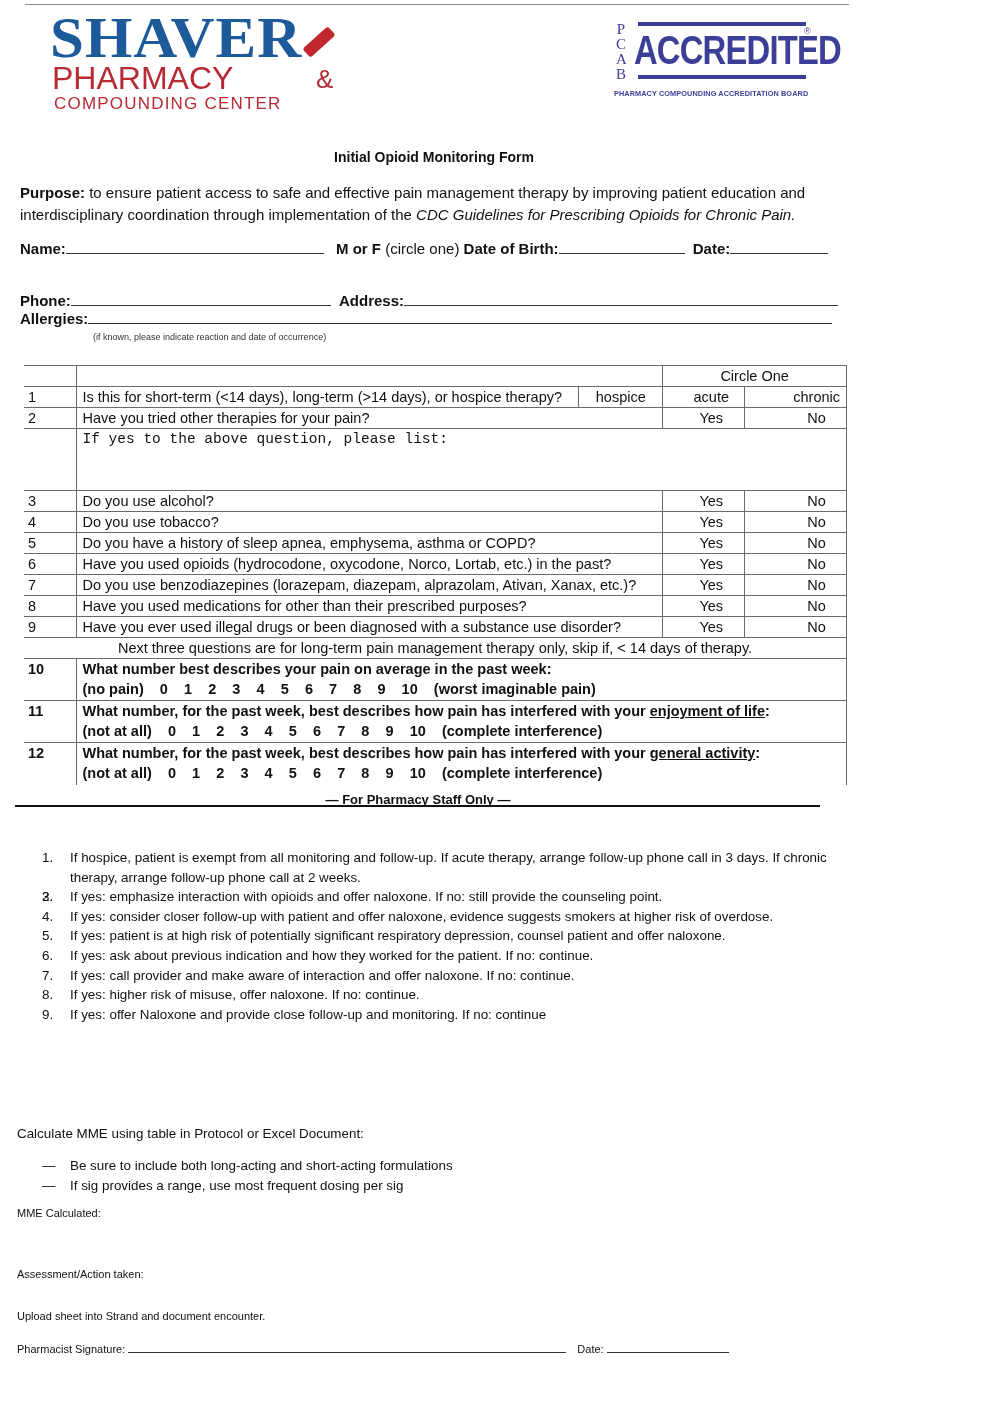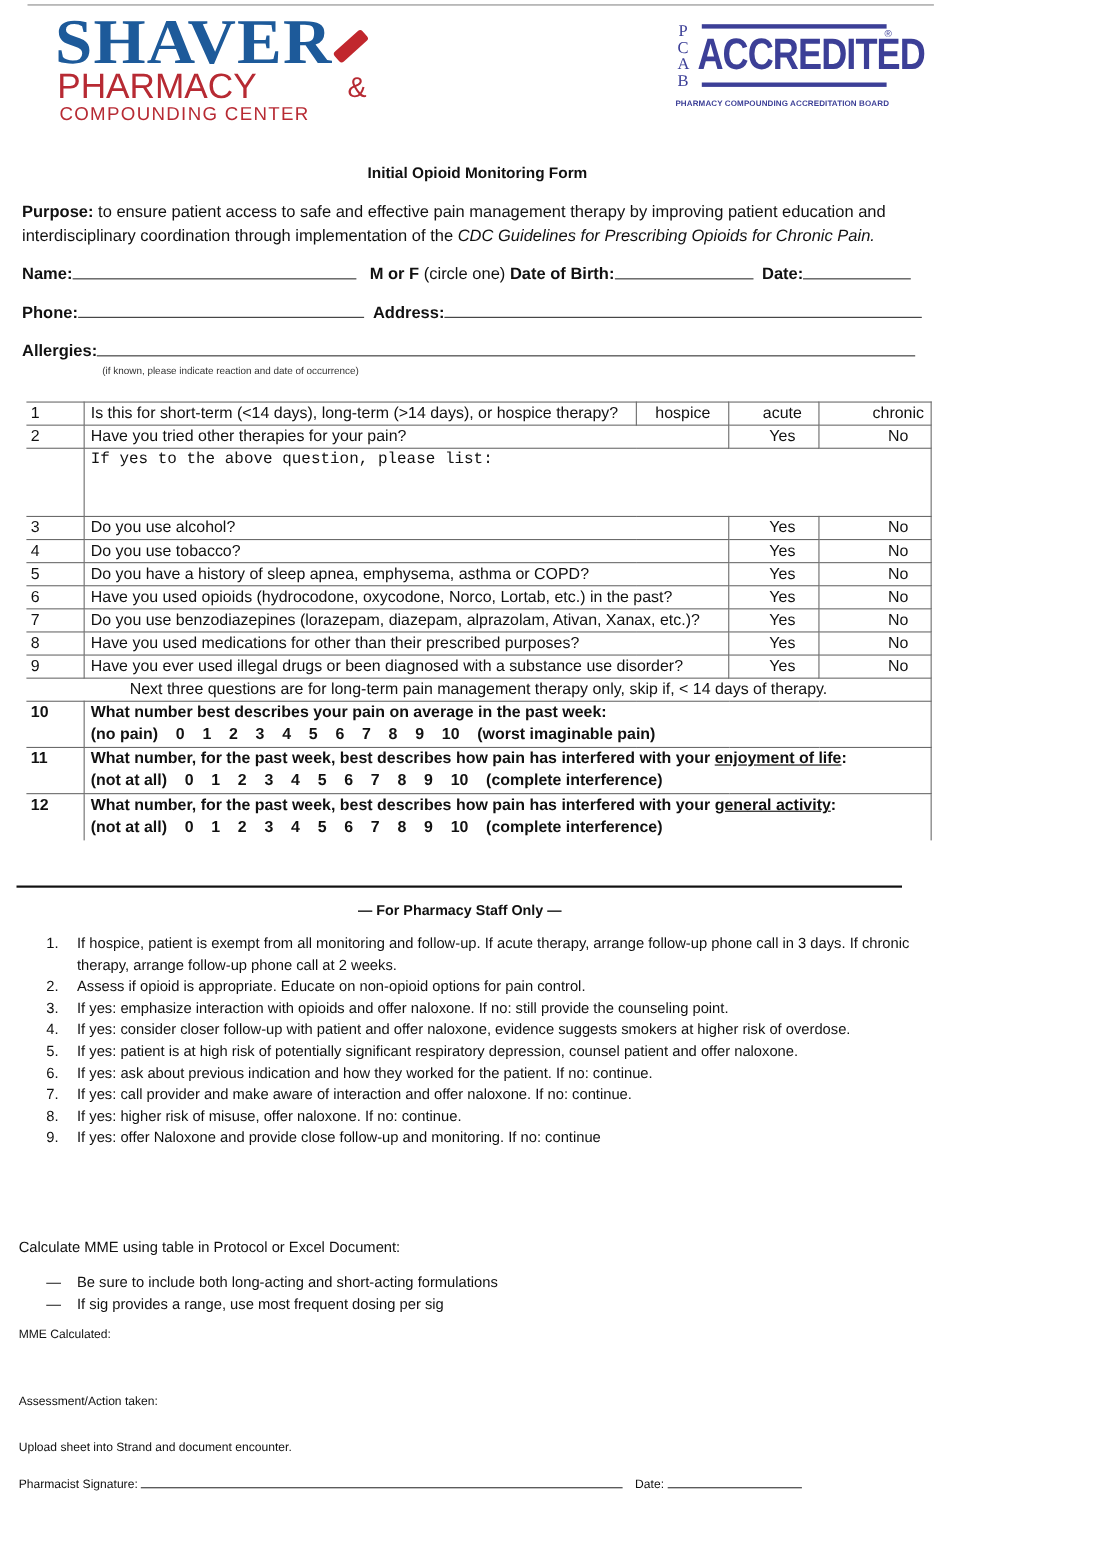--- a/index.html
+++ b/index.html
@@ -50,21 +50,21 @@
   table.qtable td.hospice { width: 84px; text-align: center; }
   table.qtable tr.tall td { height: 62px; font-family: Liberation Mono, monospace; }
   table.qtable td.note { text-align: center; }
   table.qtable tr.scale td { height: 42px; font-weight: bold; }
   table.qtable tr.last td { border-bottom: none; }
   .scale-row { white-space: pre; }
   .u { text-decoration: underline; }
 
   .divider { position: absolute; left: 15px; top: 805px; width: 805px; height: 2px; background: #111; }
 
-  .staff-title { position: absolute; left: 0; width: 836px; top: 820px; text-align: center; font-weight: bold; font-size: 13px; }
+  .staff-title { position: absolute; left: 0; width: 836px; top: 792px; text-align: center; font-weight: bold; font-size: 13px; }
   ol.staff { position: absolute; left: 42px; top: 848px; width: 790px; font-size: 13.4px; line-height: 19.6px; list-style: none; }
   ol.staff li { position: relative; padding-left: 28px; }
   ol.staff li .n { position: absolute; left: 0; top: 0; }
 
   .mme-intro { position: absolute; left: 17px; top: 1126px; font-size: 13.4px; }
   ul.mme { position: absolute; left: 42px; top: 1156px; list-style: none; font-size: 13.4px; line-height: 20px; }
   ul.mme li { position: relative; padding-left: 28px; }
   ul.mme li .d { position: absolute; left: 0; top: 0; }
   .txt13 { position: absolute; left: 17px; font-size: 11px; white-space: nowrap; }
 </style>
@@ -97,32 +97,37 @@
 <div class="purpose" style="left:20px; text-indent:0;">
   <b>Purpose:</b><span> to ensure patient access to safe and effective pain management therapy by improving patient education and interdisciplinary coordination through implementation of the </span><i>CDC Guidelines for Prescribing Opioids for Chronic Pain.</i>
 </div>
 
 <div class="field-line" style="left:20px; top:240px;">
   <b>Name:</b><span class="blank" style="width:258px"></span>
   <b style="margin-left:8px">M or F</b><span> (circle one) </span><b>Date of Birth:</b><span class="blank" style="width:126px"></span>
   <b style="margin-left:4px">Date:</b><span class="blank" style="width:98px"></span>
 </div>
 
-<div class="field-line" style="left:20px; top:275px;">
+<div class="field-line" style="left:20px; top:292px;">
   <b>Phone:</b><span class="blank" style="width:260px"></span>
   <b style="margin-left:4px">Address:</b><span class="blank" style="width:434px"></span>
 </div>
 
 <div class="field-line" style="left:20px; top:310px;">
   <b>Allergies:</b><span class="blank" style="width:744px"></span>
 </div>
 <div class="allergy-note">(if known, please indicate reaction and date of occurrence)</div>
 
 <table class="qtable">
   <tbody>
+      <tr>
+    <td class="num"></td>
+    <td colspan="2"></td>
+    <td colspan="2" class="acute">Circle One</td>
+  </tr>
   <tr>
     <td class="num">1</td>
     <td>Is this for short-term (&lt;14 days), long-term (&gt;14 days), or hospice therapy?</td>
     <td class="hospice">hospice</td>
     <td class="acute yes">acute</td>
     <td class="chronic no">chronic</td>
   </tr>
   <tr>
     <td class="num">2</td>
     <td colspan="2">Have you tried other therapies for your pain?</td>
@@ -201,21 +206,21 @@
   </tr>
 </tbody>
   </table>
 
 <div class="divider"></div>
 
 <div class="staff-title">— For Pharmacy Staff Only —</div>
 
 <ol class="staff">
   <li><span class="n">1.</span><span>If hospice, patient is exempt from all monitoring and follow-up.  If acute therapy, arrange follow-up phone call in 3 days.  If chronic therapy, arrange follow-up phone call at 2 weeks.</span></li>
-  <li><span class="n">2.</span><span>Assess if opioid is appropriate.  Educate on non-opioid options for pain control.</span></li>
+  <li><span class="n">2.</span></li>
   <li><span class="n">3.</span><span>If yes: emphasize interaction with opioids and offer naloxone. If no: still provide the counseling point.</span></li>
   <li><span class="n">4.</span><span>If yes: consider closer follow-up with patient and offer naloxone, evidence suggests smokers at higher risk of overdose.</span></li>
   <li><span class="n">5.</span><span>If yes: patient is at high risk of potentially significant respiratory depression, counsel patient and offer naloxone.</span></li>
   <li><span class="n">6.</span><span>If yes: ask about previous indication and how they worked for the patient.  If no: continue.</span></li>
   <li><span class="n">7.</span><span>If yes: call provider and make aware of interaction and offer naloxone.  If no: continue.</span></li>
   <li><span class="n">8.</span><span>If yes: higher risk of misuse, offer naloxone.  If no: continue.</span></li>
   <li><span class="n">9.</span><span>If yes: offer Naloxone and provide close follow-up and monitoring.  If no: continue</span></li>
 </ol>
 
 <div class="mme-intro">Calculate MME using table in Protocol or Excel Document:</div>

